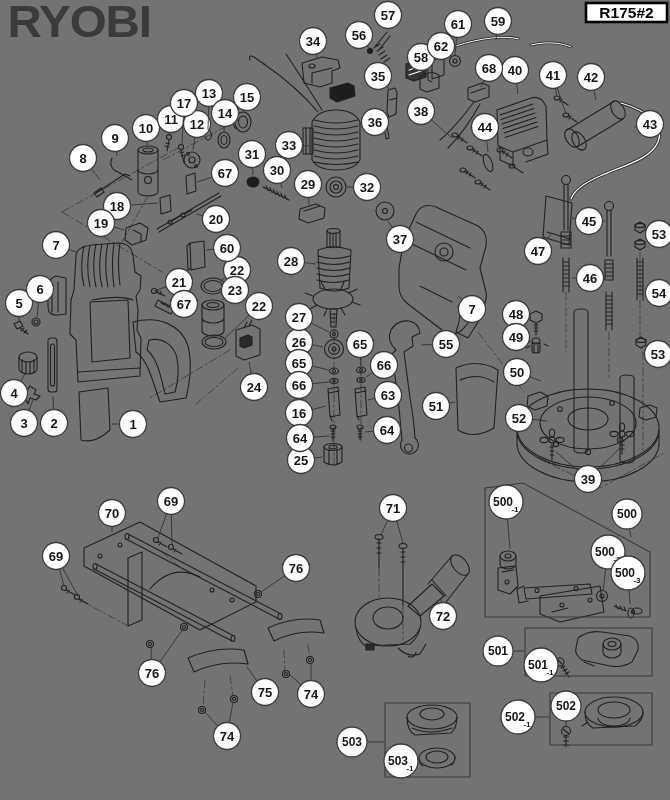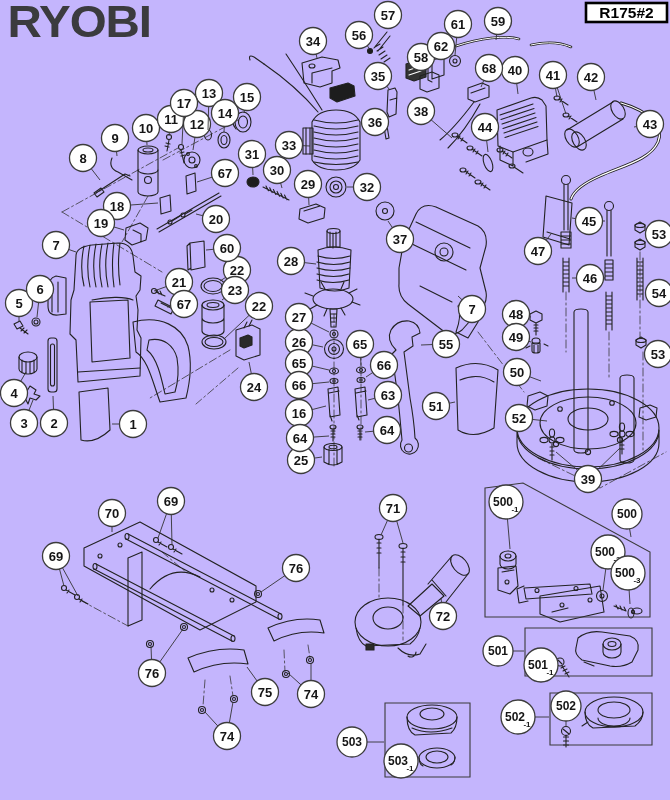--- a/index.html
+++ b/index.html
@@ -1,16 +1,16 @@
 <!DOCTYPE html>
 <html><head>
 <meta charset="utf-8">
 <style>
   html,body{margin:0;padding:0;background:#fff;}
-  .page{position:relative;width:670px;height:800px;background:#c4b5fd;overflow:hidden;
+  .page{position:relative;width:670px;height:800px;background:#737373;overflow:hidden;
         font-family:"Liberation Sans", sans-serif;}
   svg{position:absolute;left:0;top:0;}
   .logo-text{font-family:"Liberation Sans",sans-serif;font-weight:bold;fill:#3b3b3e;letter-spacing:-1px;}
   .model-text{font-family:"Liberation Sans",sans-serif;font-weight:bold;fill:#000;}
   .callout-label{font-family:"Liberation Sans",sans-serif;font-weight:bold;fill:#151515;}
 </style>
 </head>
 <body>
 
 <div class="page">

